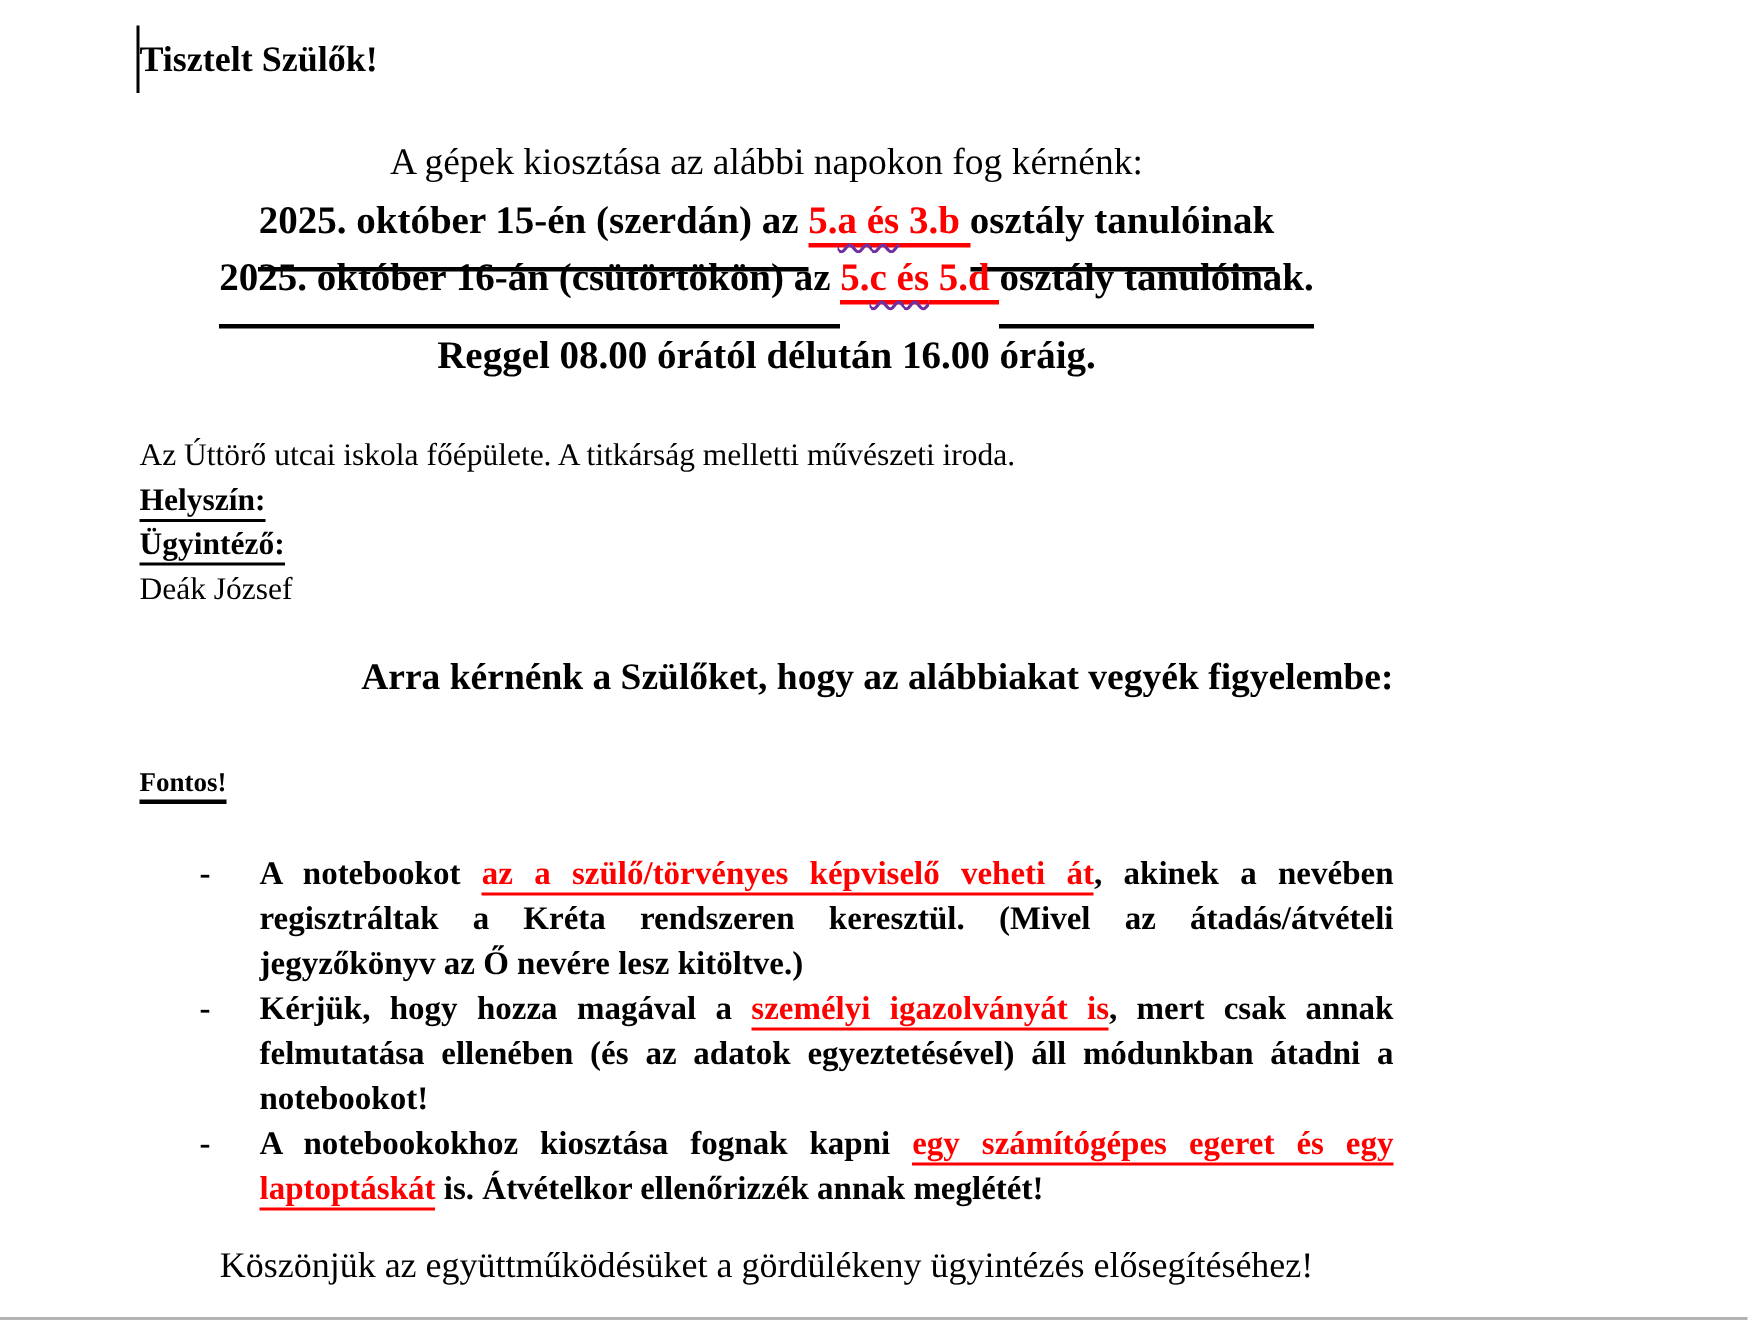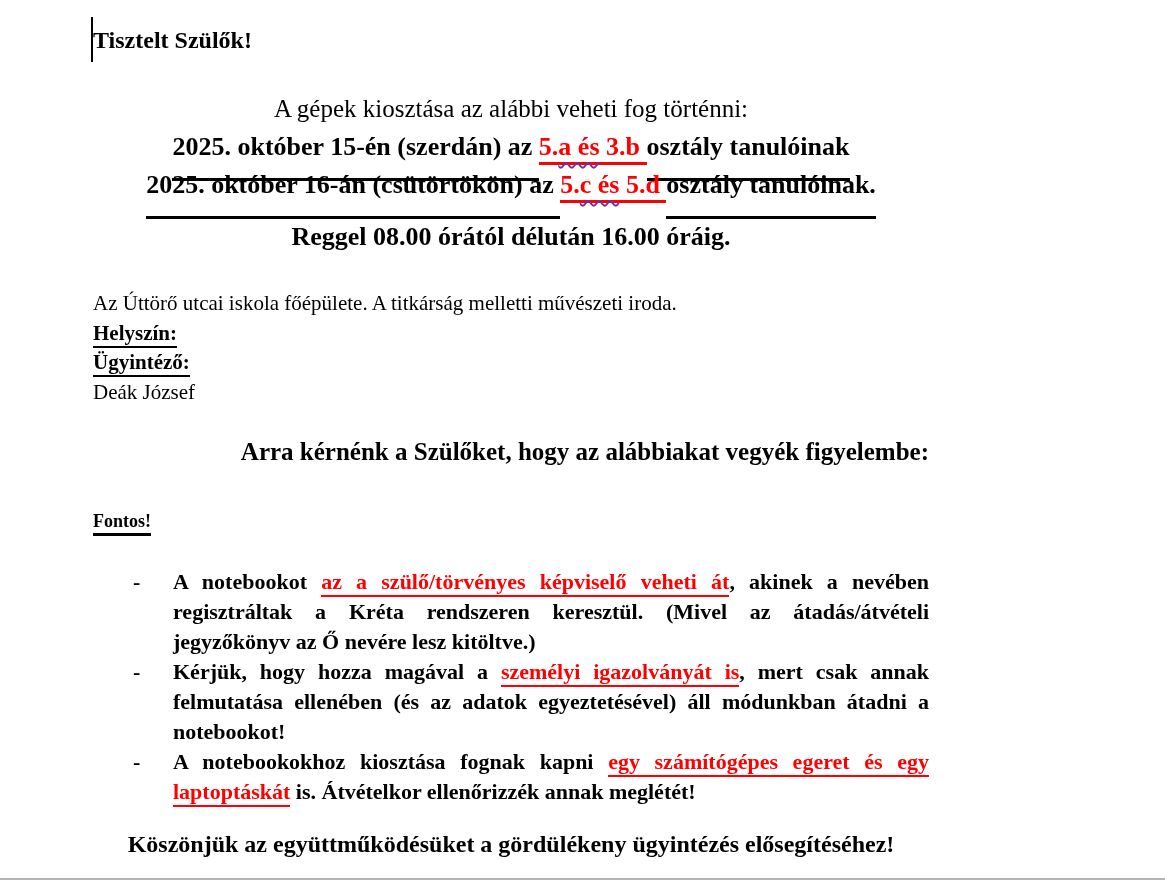--- a/index.html
+++ b/index.html
@@ -93,21 +93,21 @@
     width:40px;
   }
   .bullet-text{
     flex:1;
     text-align:justify;
   }
   .closing{
     margin-top:22px;
     text-align:center;
     font-size:24px;
-    font-weight:bold;
+    font-weight:normal;
     line-height:30px;
   }
   
   .seg-plain{color:var(--ink);}
   .seg-blacku{
     color:var(--ink);
     border-bottom:2px solid currentColor;
     padding-bottom:17px;
   }
   .seg-redu{
@@ -141,21 +141,21 @@
 </style>
 </head>
 <body>
 
 <div class="page">
   <div class="caret"></div>
 
   <div class="content">
     <div class="greeting">Tisztelt Szülők!</div>
 
-    <div class="intro">A gépek kiosztása az alábbi veheti fog történni:</div>
+    <div class="intro">A gépek kiosztása az alábbi napokon fog kérnénk:</div>
 
     <div class="dateline first"><span class="seg-blacku">2025. október 15-én (szerdán) az </span><span class="seg-redu">5.</span><span class="seg-redu seg-sq">a és</span><span class="seg-redu"> 3.b </span><span class="seg-blacku">osztály tanulóinak</span></div>
     <div class="dateline"><span class="seg-blacku">2025. október 16-án (csütörtökön) az </span><span class="seg-redu">5.</span><span class="seg-redu seg-sq">c és</span><span class="seg-redu"> 5.d </span><span class="seg-blacku">osztály tanulóinak.</span></div>
 
     <div class="timeline">Reggel 08.00 órától délután 16.00 óráig.</div>
 
     <div class="info">
       <div>Az Úttörő utcai iskola főépülete. A titkárság melletti művészeti iroda.</div>
       <div><span class="info-label">Helyszín:</span></div>
       <div><span class="info-label">Ügyintéző:</span></div>

